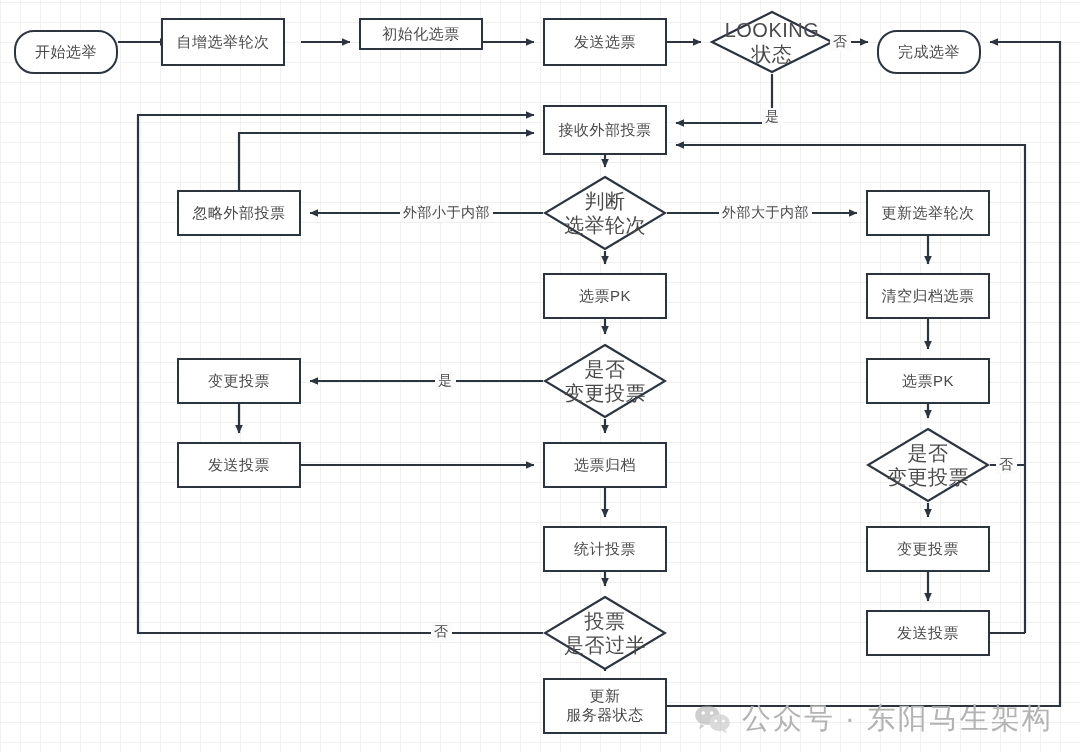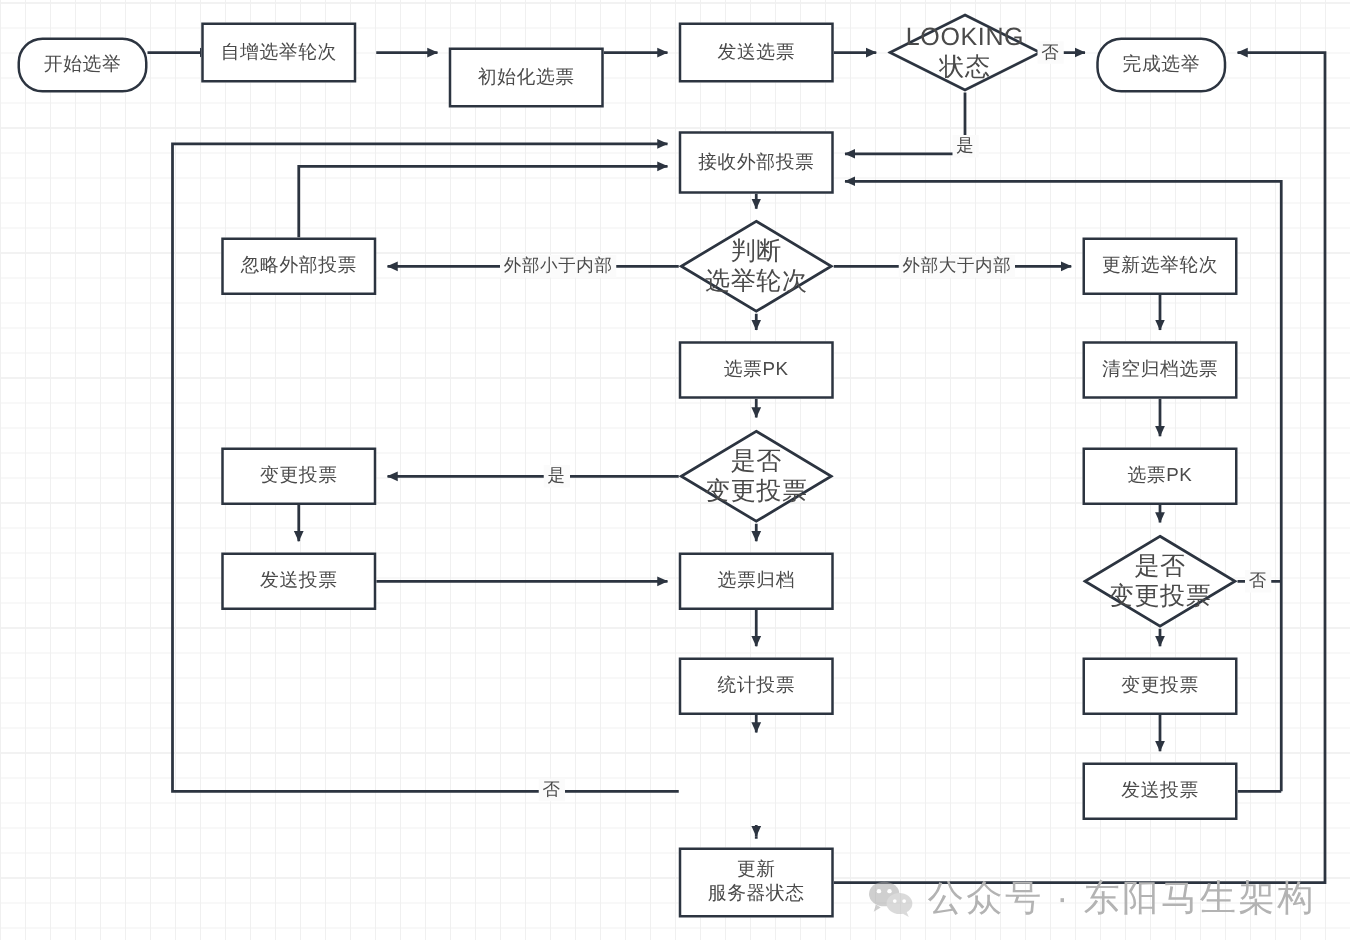--- a/index.html
+++ b/index.html
@@ -131,21 +131,21 @@
       <path d="M990,633 L1025,633"></path>
 
       <path d="M1025,633 L1025,145 L676,145" marker-end="url(#ah)"></path>
     </g>
   </svg>
 
   <div class="node rounded" style="left:14px;top:20px;width:104px;height:44px;">开始选举</div>
 
   <div class="node" style="left:161px;top:18px;width:124px;height:48px;">自增选举轮次</div>
 
-  <div class="node" style="left:359px;top:18px;width:124px;height:48px;margin-top:20px;">初始化选票</div>
+  <div class="node" style="left:359px;top:18px;width:124px;height:32px;">初始化选票</div>
 
   <div class="node" style="left:543px;top:18px;width:124px;height:48px;">发送选票</div>
 
   <div class="node rounded" style="left:877px;top:20px;width:104px;height:44px;">完成选举</div>
 
   <div class="node" style="left:543px;top:105px;width:124px;height:50px;">接收外部投票</div>
 
   <div class="node" style="left:177px;top:190px;width:124px;height:46px;">忽略外部投票</div>
 
   <div class="node" style="left:866px;top:190px;width:124px;height:46px;">更新选举轮次</div>
@@ -204,20 +204,29 @@
   <div class="diamond" style="left:866px;top:427px;width:124px;height:76px;">
     <svg width="124" height="76" viewBox="0 0 124 76" xmlns="http://www.w3.org/2000/svg">
       <polygon points="62,2 122,38 62,74 2,38" fill="#ffffff" stroke="#2c3440" stroke-width="2.2"></polygon>
     </svg>
     <div class="dlabel">
       <div>是否</div>
       <div>变更投票</div>
     </div>
   </div>
 
+  <div class="diamond" style="left:543px;top:595px;width:124px;height:76px;">
+    <svg width="124" height="76" viewBox="0 0 124 76" xmlns="http://www.w3.org/2000/svg">
+      <polygon points="62,2 122,38 62,74 2,38" fill="#ffffff" stroke="#2c3440" stroke-width="2.2"></polygon>
+    </svg>
+    <div class="dlabel">
+      <div>投票</div>
+      <div>是否过半</div>
+    </div>
+  </div>
 
   <div class="edge-label" style="left:830px;top:33px;">否</div>
   <div class="edge-label" style="left:762px;top:108px;">是</div>
   <div class="edge-label" style="left:400px;top:204px;">外部小于内部</div>
   <div class="edge-label" style="left:719px;top:204px;">外部大于内部</div>
   <div class="edge-label" style="left:435px;top:372px;">是</div>
   <div class="edge-label" style="left:996px;top:456px;">否</div>
   <div class="edge-label" style="left:431px;top:623px;">否</div>
 
   <div class="watermark" style="left:694px;top:699px;align-items:center;">

